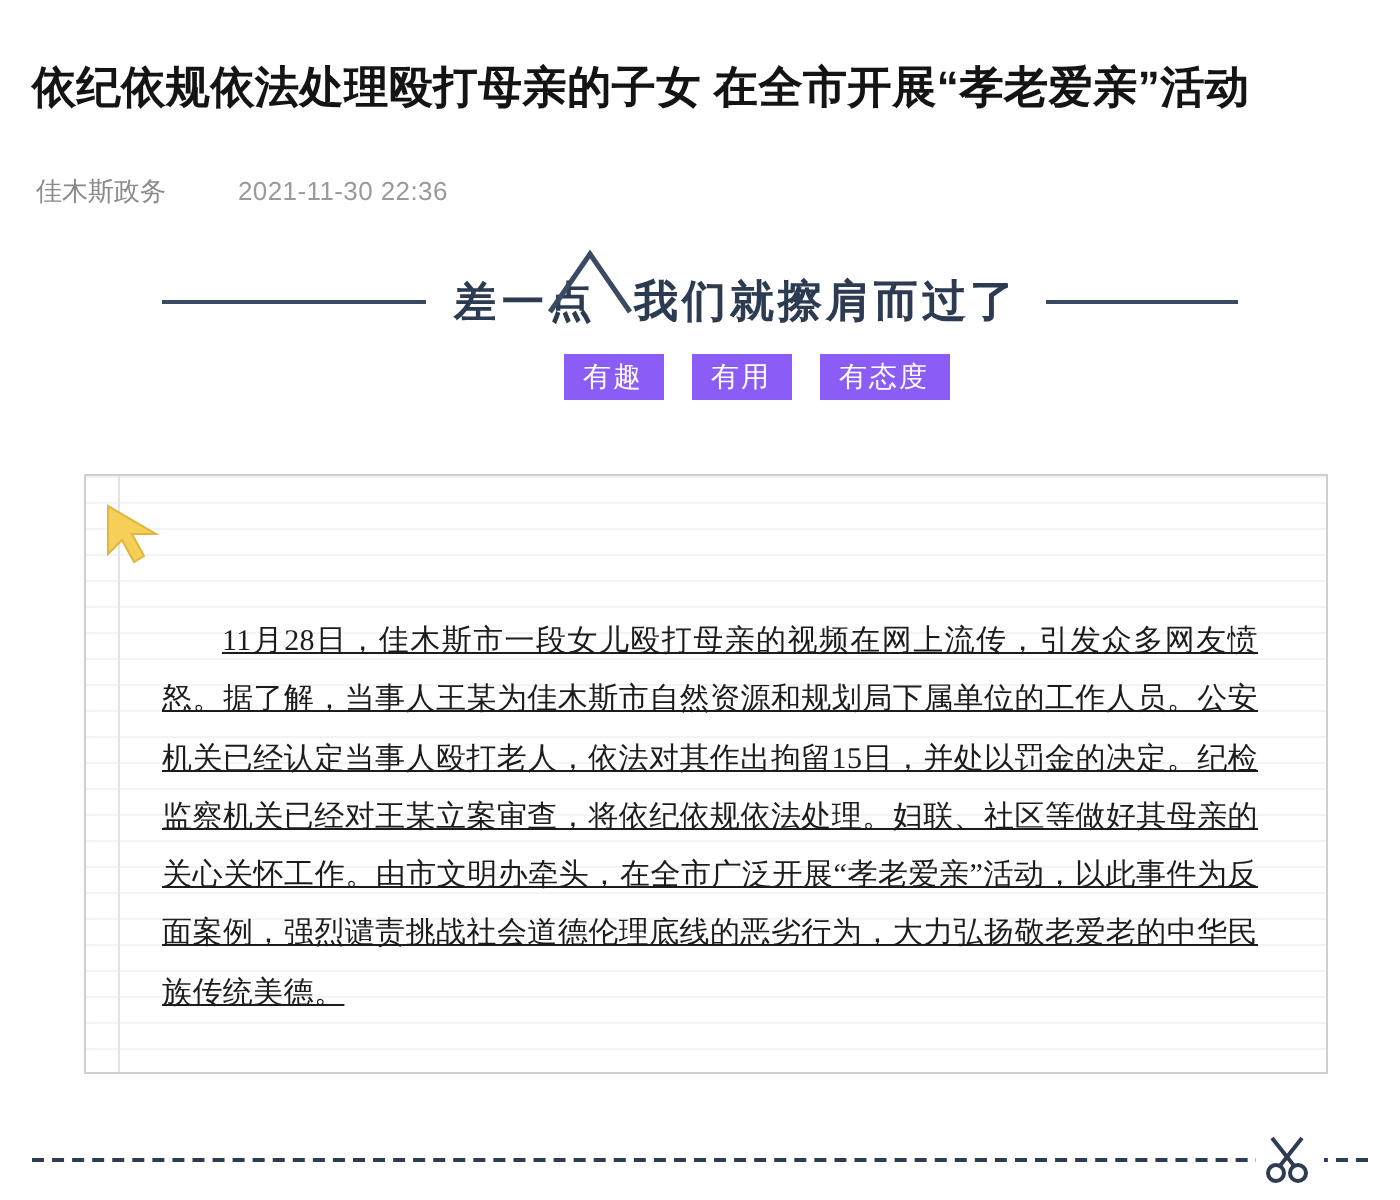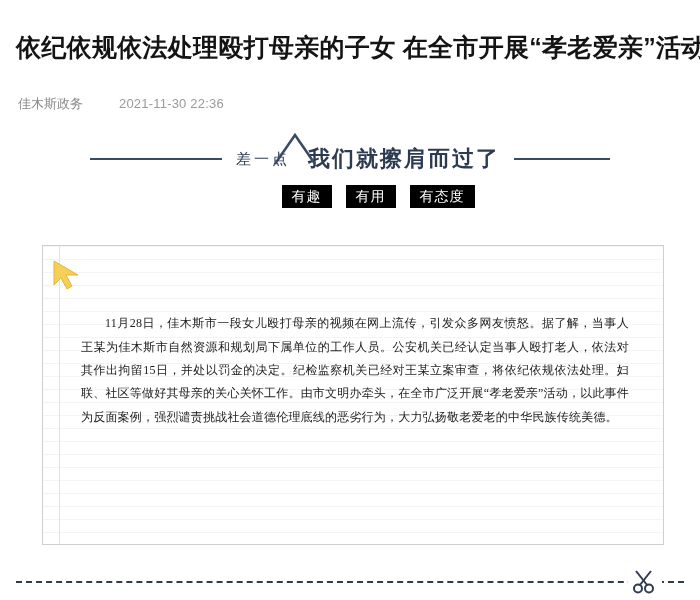--- a/index.html
+++ b/index.html
@@ -19,21 +19,21 @@
   .page {
     width: 700px;
     height: 600px;
     position: relative;
     box-sizing: border-box;
     padding: 0 14px;
   }
 
   
   .headline {
-    font-size: 25px;
+    font-size: 22px;
     font-weight: 700;
     color: #141414;
     letter-spacing: 0.3px;
     line-height: 1.35;
     padding-top: 14px;
     padding-left: 2px;
     white-space: nowrap;
   }
 
   
@@ -64,22 +64,22 @@
   }
   .rule {
     height: 2px;
     background: #3a4a63;
     flex: 0 0 auto;
   }
   .rule.left { width: 132px; margin-right: 14px; }
   .rule.right { width: 96px; margin-left: 14px; }
 
   .banner-text-a {
-    font-size: 15px;
-    font-weight: 400;
+    font-size: 21px;
+    font-weight: 700;
     color: #2d3b52;
     letter-spacing: 3px;
     white-space: nowrap;
   }
   .banner-text-b {
     font-size: 22px;
     font-weight: 700;
     color: #2d3b52;
     letter-spacing: 2px;
     white-space: nowrap;
@@ -95,21 +95,21 @@
   .caret svg { display: block; }
 
   .tags {
     display: flex;
     justify-content: center;
     gap: 14px;
     margin-top: 4px;
     padding-left: 56px;
   }
   .tag {
-    background: #000000;
+    background: #8b5cf6;
     color: #ffffff;
     font-size: 14px;
     letter-spacing: 1px;
     padding: 4px 10px 5px 10px;
     line-height: 1;
   }
 
   
   .card {
     position: relative;
@@ -132,27 +132,28 @@
   .arrow-mark {
     position: absolute;
     left: 8px;
     top: 12px;
     width: 34px;
     height: 34px;
   }
   .body-text {
     position: relative;
     padding: 54px 34px 0 38px;
-    font-size: 12px;
+    font-size: 15px;
     line-height: 1.95;
     color: #1c1c1c;
     text-align: justify;
     text-indent: 2em;
     letter-spacing: 0.2px;
     font-family: "Liberation Serif", serif;
+    text-decoration: underline;
   }
 
   
   .cut {
     position: absolute;
     left: 16px;
     right: 16px;
     bottom: 22px;
     height: 24px;
   }

